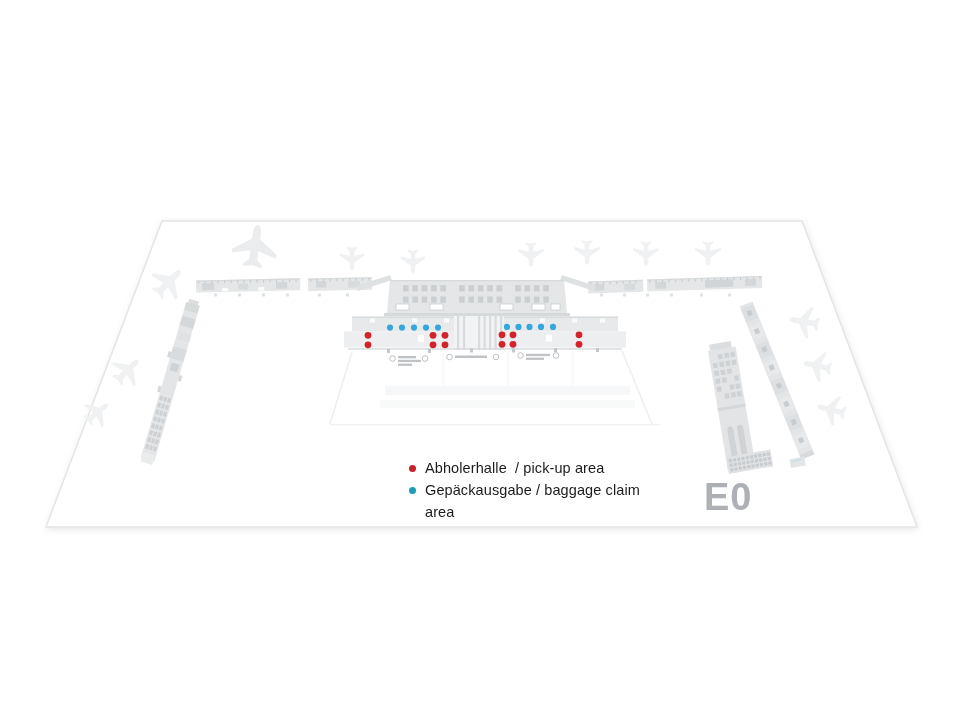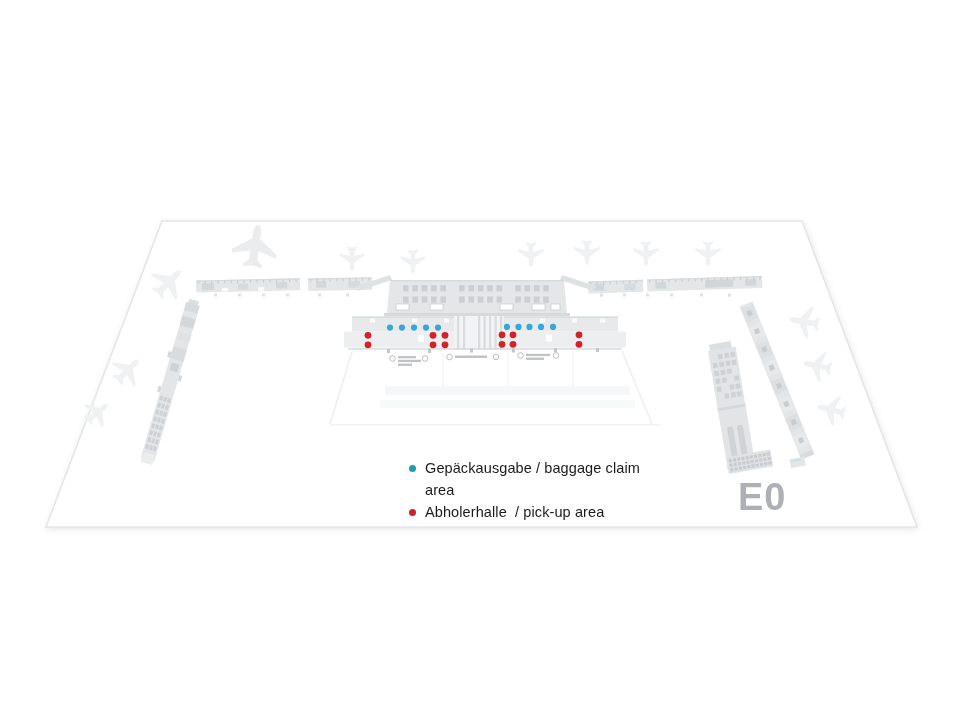--- a/index.html
+++ b/index.html
@@ -6,21 +6,21 @@
   body{width:960px;height:720px;position:relative;overflow:hidden;
        font-family:"Liberation Sans", sans-serif;}
   .stage{position:absolute;left:0;top:0;width:960px;height:720px;}
   svg{position:absolute;left:0;top:0;}
   .legend{position:absolute;left:409px;top:457px;width:250px;
           font-size:14.5px;line-height:22px;color:#1b1b1b;letter-spacing:.1px;}
   .legend-row{display:flex;align-items:flex-start;}
   .legend-dot{width:7px;height:7px;border-radius:50%;flex:0 0 auto;
               margin:8px 9px 0 0;background:#999;}
   .legend-label{white-space:pre-wrap;}
-  .level-label{position:absolute;left:738px;top:476px;
+  .level-label{position:absolute;left:704px;top:476px;
                font-size:38px;font-weight:700;color:#adb1b5;letter-spacing:1px;}
 </style>
 </head>
 <body>
 
 <div class="stage">
 <svg id="map-svg" width="960" height="720" viewBox="0 0 960 720">
   <defs>
     <path id="plane" d="M0,-16.5 C1.8,-16.5 3,-13.5 3,-10 L3,-6 L16.5,3.5 L16.5,6.5 L3,2.8 L3,9.5 L7,13 L7,15 L0,13.6 L-7,15 L-7,13 L-3,9.5 L-3,2.8 L-16.5,6.5 L-16.5,3.5 L-3,-6 L-3,-10 C-3,-13.5 -1.8,-16.5 0,-16.5 Z"></path>
   </defs>
@@ -413,24 +413,24 @@
         <circle cx="513" cy="334.8" r="3.4" fill="#d2232a"></circle>
         <circle cx="502" cy="344.3" r="3.4" fill="#d2232a"></circle>
         <circle cx="513" cy="344.3" r="3.4" fill="#d2232a"></circle>
         <circle cx="579" cy="334.8" r="3.4" fill="#d2232a"></circle>
         <circle cx="579" cy="344.3" r="3.4" fill="#d2232a"></circle>
       </g>
 </svg>
 
 <div class="legend">
   <div class="legend-row">
+    <span class="legend-dot" style="background-color: rgb(200, 34, 42);"></span>
+    <span class="legend-label">Abholerhalle  / pick-up area</span>
+  </div>
+  <div class="legend-row">
     <span class="legend-dot" style="background-color: rgb(29, 156, 182);"></span>
     <span class="legend-label">Gepäckausgabe / baggage claim
 area</span>
   </div>
-  <div class="legend-row">
-    <span class="legend-dot" style="background-color: rgb(200, 34, 42);"></span>
-    <span class="legend-label">Abholerhalle  / pick-up area</span>
-  </div>
 </div>
 
 <div class="level-label">E0</div>
 </div>
 
 </body></html>

